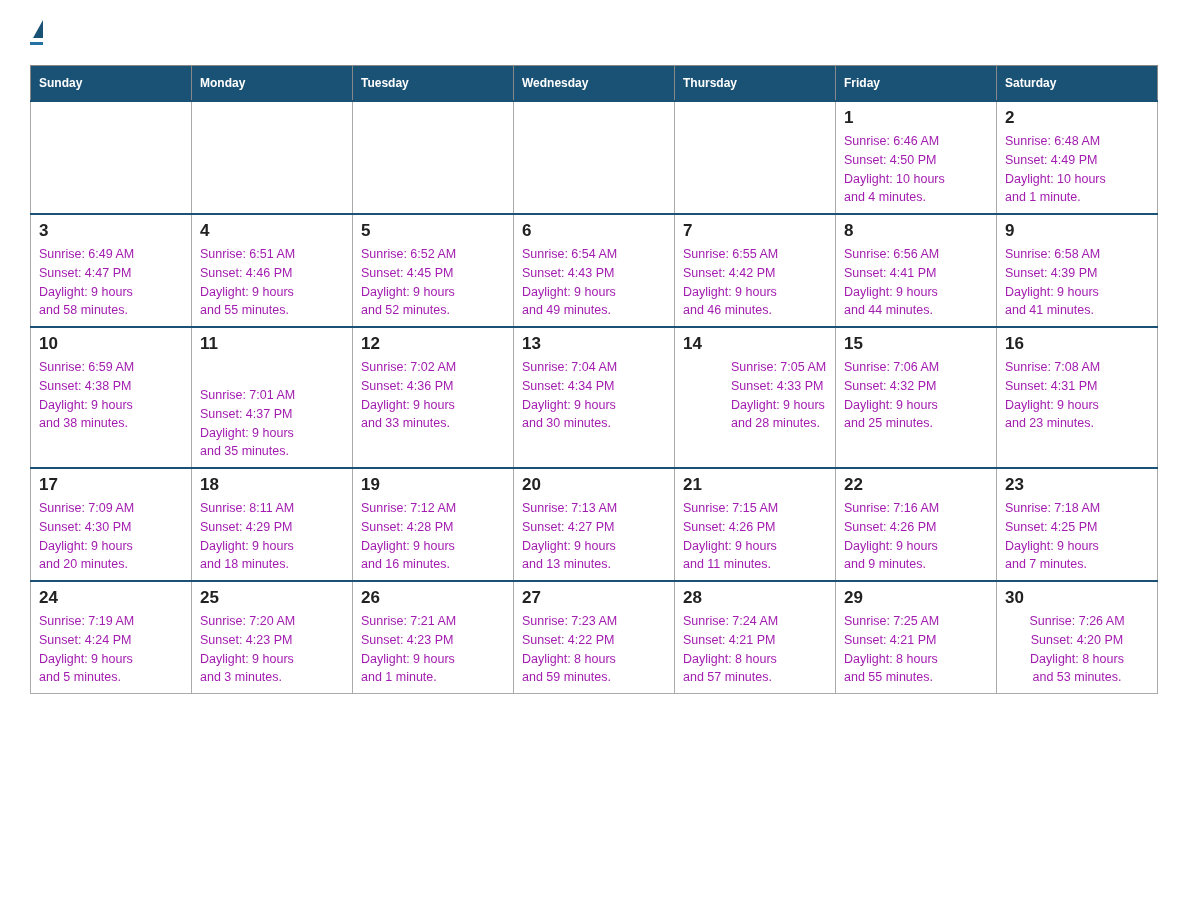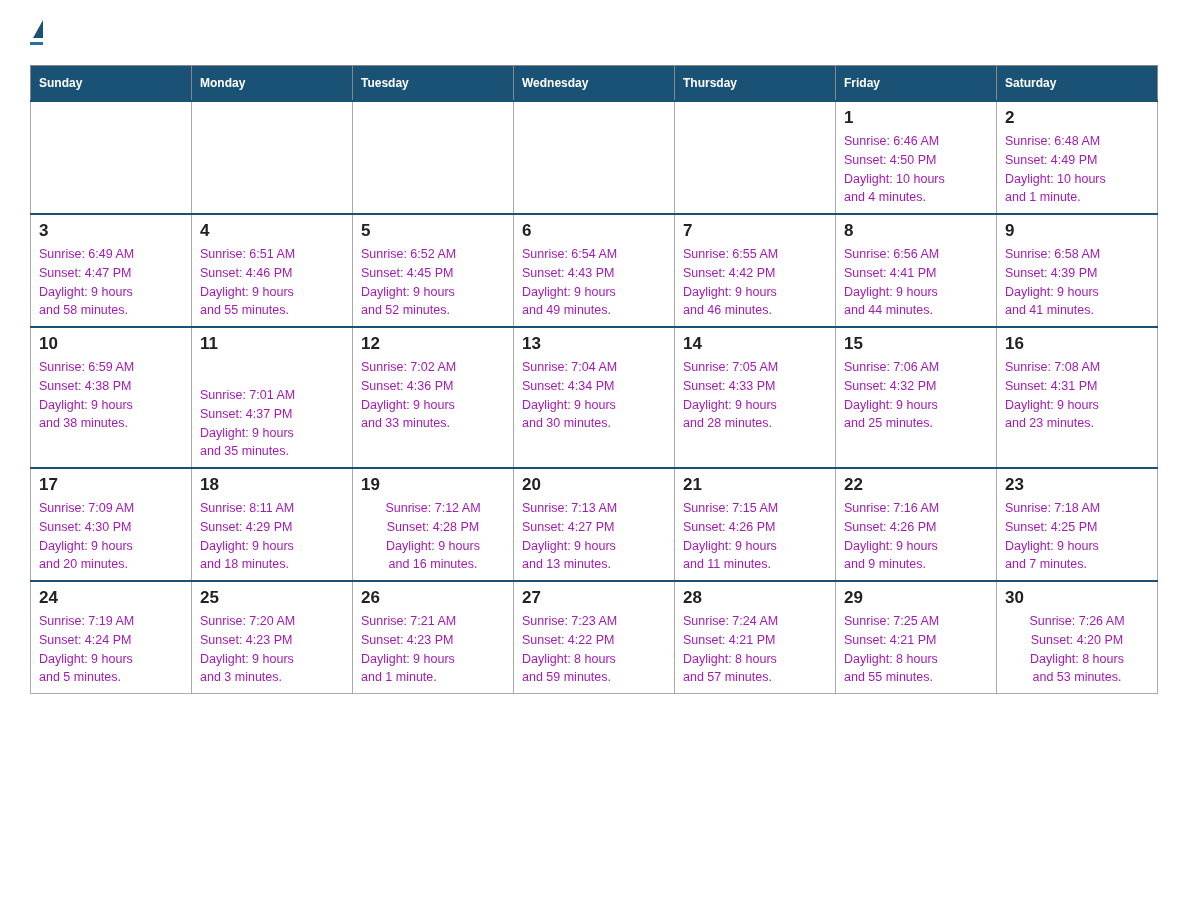--- a/index.html
+++ b/index.html
@@ -235,21 +235,21 @@
         </td>
         <td>
           <span class="day-number">13</span>
           <div class="day-info" style="white-space: pre-line;">Sunrise: 7:04 AM
 Sunset: 4:34 PM
 Daylight: 9 hours
 and 30 minutes.</div>
         </td>
         <td>
           <span class="day-number">14</span>
-          <div class="day-info" style="white-space: pre-line;">Sunrise: 7:05 AM
+          <div class="day-info" style="white-space: pre-line; margin-left: 48px;">Sunrise: 7:05 AM
 Sunset: 4:33 PM
 Daylight: 9 hours
 and 28 minutes.</div>
         </td>
         <td>
           <span class="day-number">15</span>
           <div class="day-info" style="white-space: pre-line;">Sunrise: 7:06 AM
 Sunset: 4:32 PM
 Daylight: 9 hours
 and 25 minutes.</div>
@@ -272,21 +272,21 @@
         </td>
         <td>
           <span class="day-number">18</span>
           <div class="day-info" style="white-space: pre-line;">Sunrise: 8:11 AM
 Sunset: 4:29 PM
 Daylight: 9 hours
 and 18 minutes.</div>
         </td>
         <td>
           <span class="day-number">19</span>
-          <div class="day-info" style="white-space: pre-line; text-align: center;">Sunrise: 7:12 AM
+          <div class="day-info" style="white-space: pre-line;">Sunrise: 7:12 AM
 Sunset: 4:28 PM
 Daylight: 9 hours
 and 16 minutes.</div>
         </td>
         <td>
           <span class="day-number">20</span>
           <div class="day-info" style="white-space: pre-line;">Sunrise: 7:13 AM
 Sunset: 4:27 PM
 Daylight: 9 hours
 and 13 minutes.</div>

